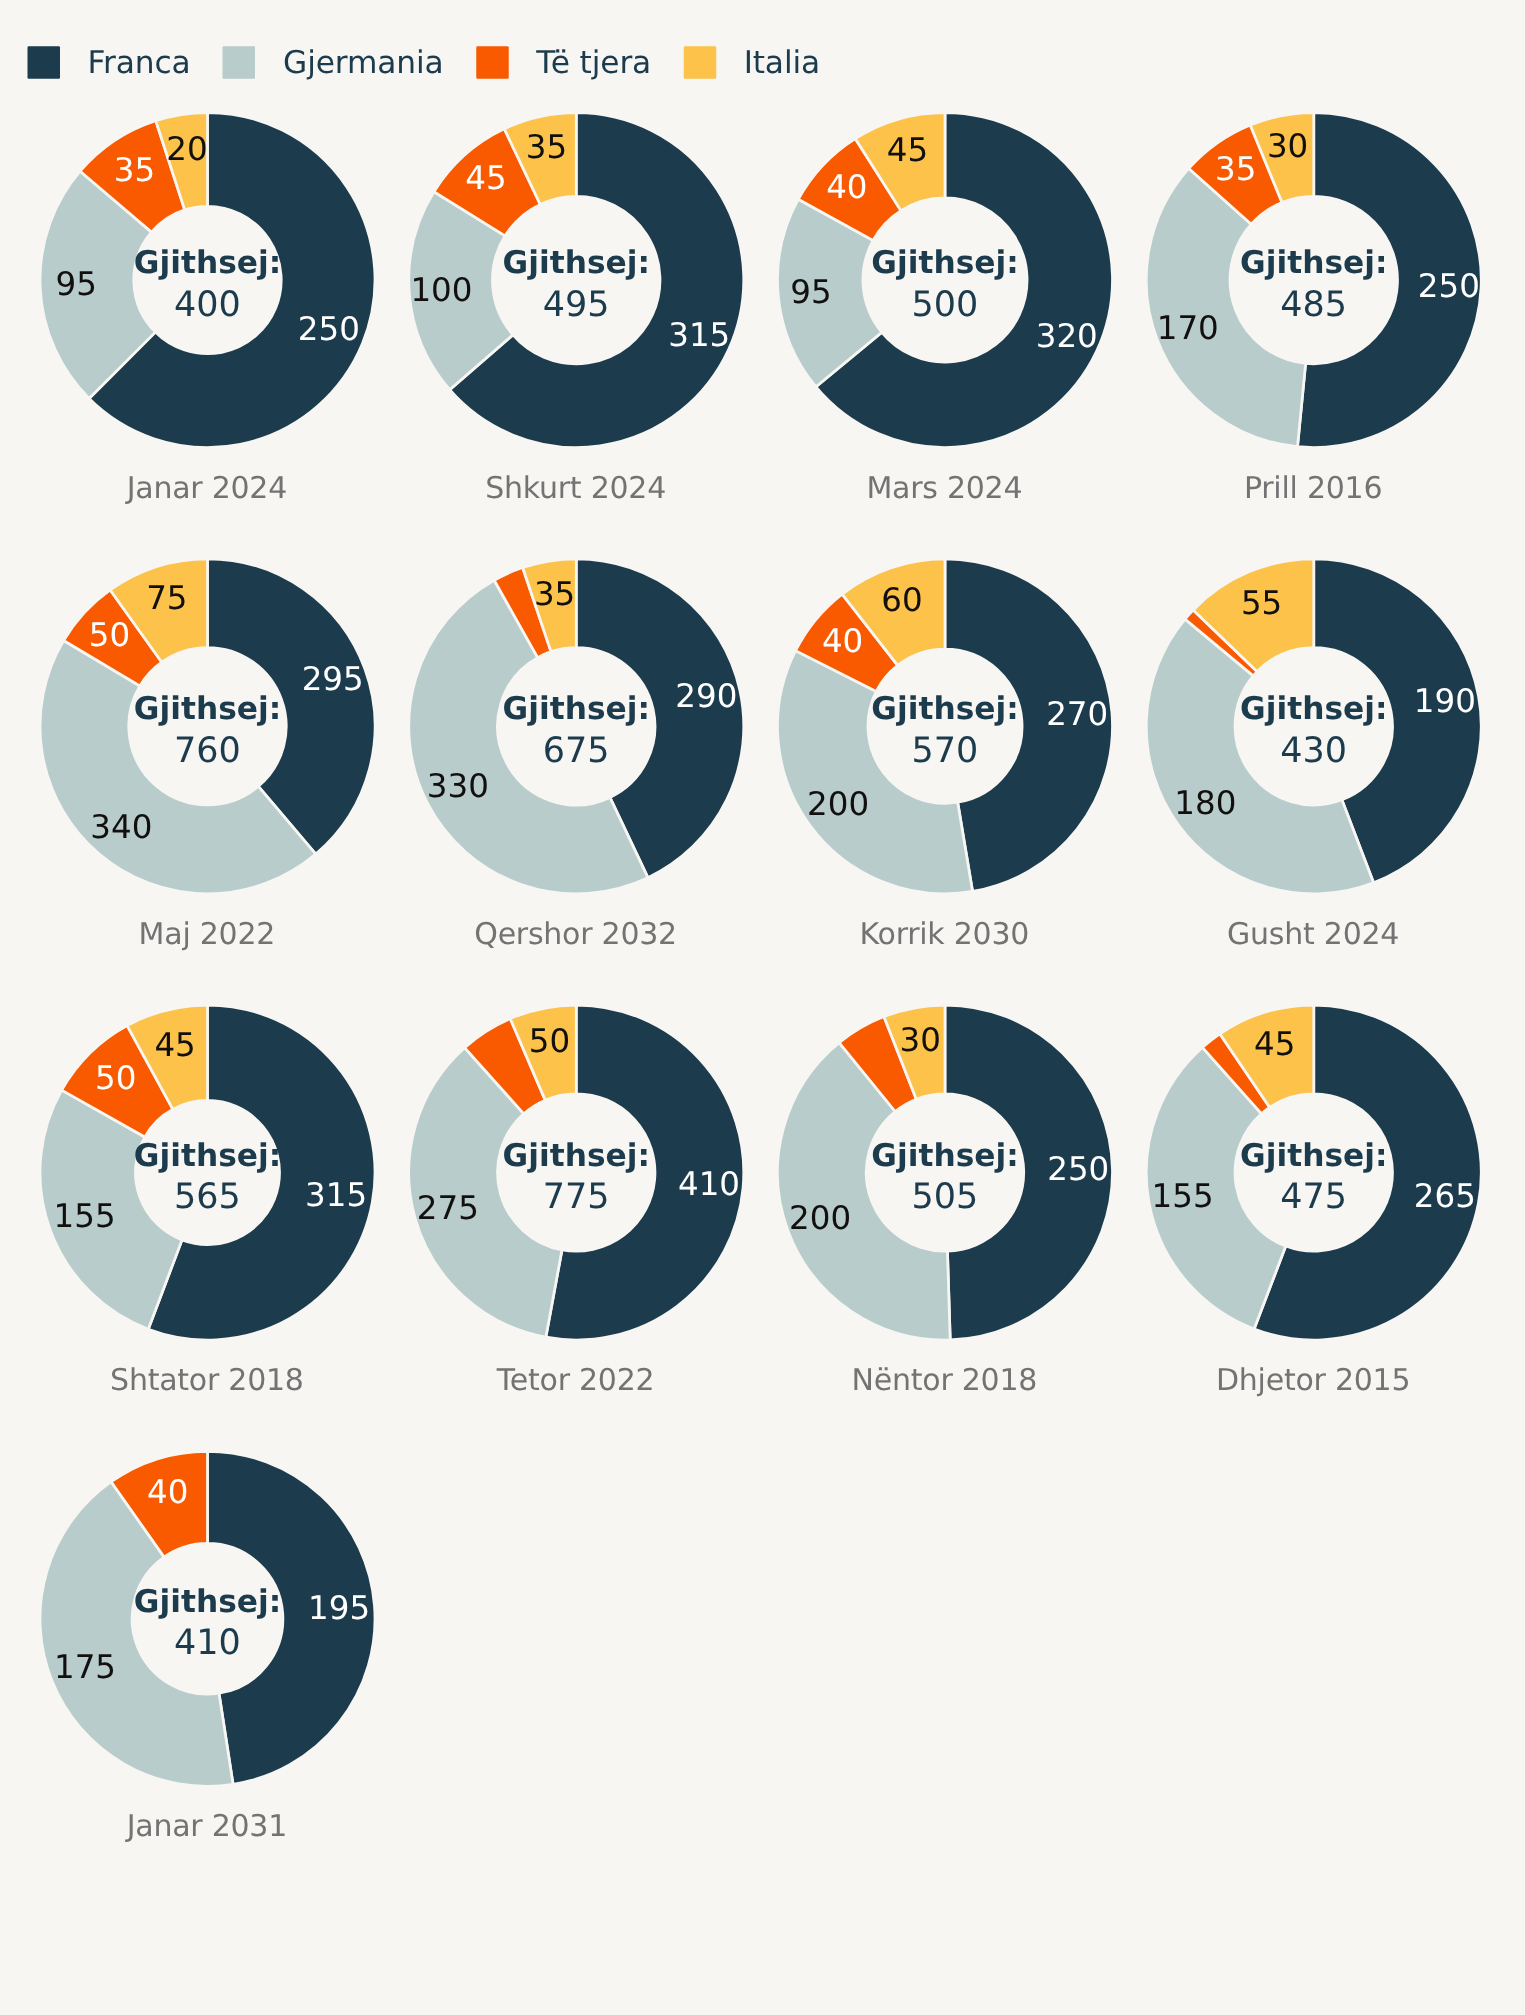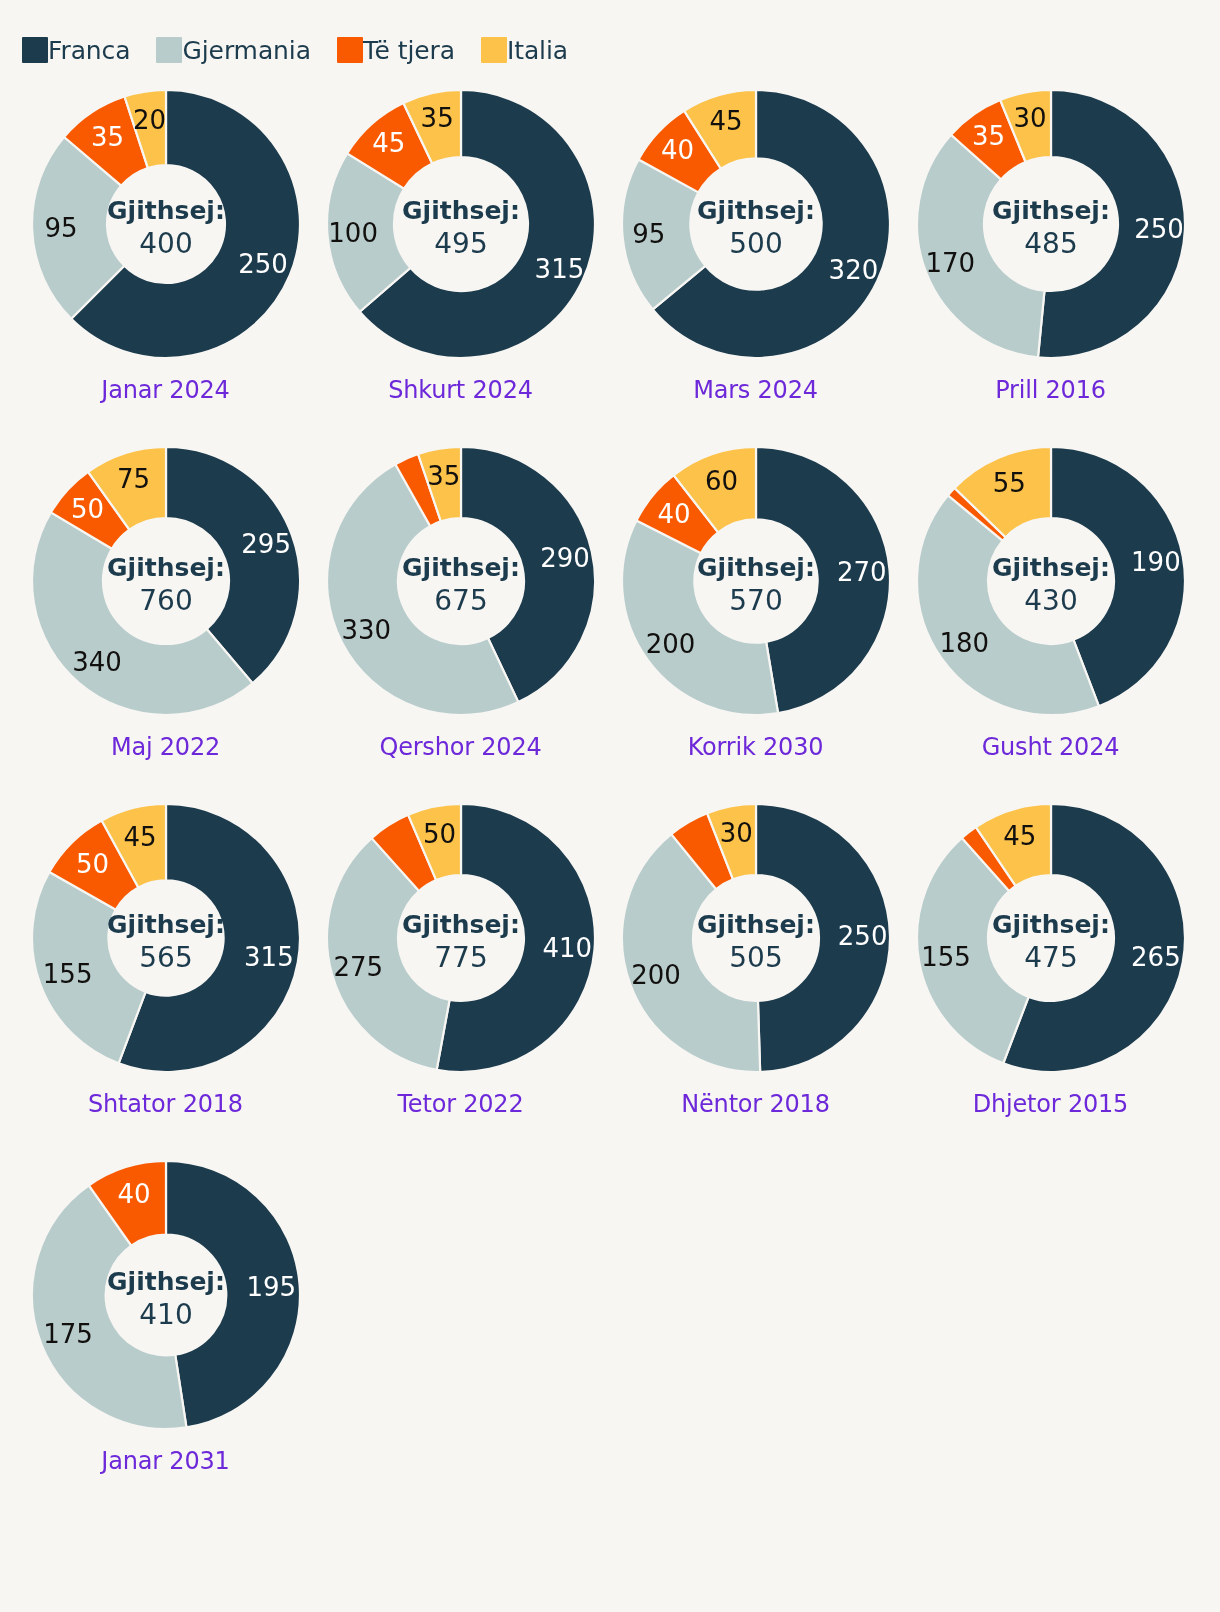--- a/index.html
+++ b/index.html
@@ -19,22 +19,22 @@
   
   #legend {
     display: flex;
     align-items: center;
     gap: 26px;
     padding: 26px 0 0 22px;
     height: 74px;
   }
   .legend-item {
     display: flex;
-    align-items: center;
-    gap: 0;
+    align-items: flex-start;
+    gap: 22px;
   }
   .legend-swatch {
     width: 26px;
     height: 26px;
     flex: 0 0 26px;
     border-radius: 1px;
   }
   .legend-label {
     font-size: 25px;
     color: #1C3B4D;
@@ -60,21 +60,21 @@
   }
   .donut-svg-wrap {
     width: 295px;
     height: 300px;
     display: flex;
     align-items: center;
     justify-content: center;
   }
   .donut-title {
     font-size: 24px;
-    color: #6d28d9;
+    color: #737373;
     text-align: center;
     margin-top: 2px;
     letter-spacing: -0.2px;
   }
   svg { display: block; overflow: visible; }
   .slice-label {
     font-size: 26px;
     font-family: "DejaVu Sans", "Liberation Sans", sans-serif;
   }
   .center-word {
@@ -229,21 +229,21 @@
           L 119.84250331674593 80.33295945444755 A 62.98 62.98 0 0 0 109.14674554536529 85.09501762537789 Z" fill="#F95A00" stroke="#F7F6F3" stroke-width="2.2"></path>
           <path d="M 97.1117091845658 13.04884990307987 A 134 134 0 0 1 139.99999999999997 6
           L 140 77.02000000000001 A 62.98 62.98 0 0 0 119.84250331674593 80.33295945444755 Z" fill="#FCC24A" stroke="#F7F6F3" stroke-width="2.2"></path>
           <text x="244.0615045162918" y="116.61233399640354" text-anchor="middle" dominant-baseline="central" class="slice-label" fill="#FFFFFF">290</text>
           <text x="45.25096079609533" y="188.9734541688345" text-anchor="middle" dominant-baseline="central" class="slice-label" fill="#12100E">330</text>
           <text x="122.70254060195255" y="34.754679241009015" text-anchor="middle" dominant-baseline="central" class="slice-label" fill="#12100E">35</text>
           <text x="140" y="126" text-anchor="middle" dominant-baseline="central" class="center-word">Gjithsej:</text>
           <text x="140" y="159" text-anchor="middle" dominant-baseline="central" class="center-total">675</text>
         </svg>
       </div>
-      <div class="donut-title">Qershor 2024</div>
+      <div class="donut-title">Qershor 2032</div>
     </div>
     <div class="donut-cell">
       <div class="donut-svg-wrap">
         <svg width="280" height="280" viewBox="0 0 280 280">
           <path d="M 140 6 A 134 134 0 0 1 162.05567509761838 272.17241465596476
           L 150.14561054490446 200.7993107417438 A 61.64 61.64 0 0 0 140 78.36 Z" fill="#1C3B4D" stroke="#F7F6F3" stroke-width="2.2"></path>
           <path d="M 162.05567509761838 272.17241465596476 A 134 134 0 0 1 20.43793202513521 79.49452998634081
           L 85.00144873156219 112.16748379371677 A 61.64 61.64 0 0 0 150.14561054490446 200.7993107417438 Z" fill="#B8CCCC" stroke="#F7F6F3" stroke-width="2.2"></path>
           <path d="M 20.43793202513521 79.49452998634081 A 134 134 0 0 1 57.69549649958448 34.25517174088327
           L 102.13992838980886 91.3573790008063 A 61.64 61.64 0 0 0 85.00144873156219 112.16748379371677 Z" fill="#F95A00" stroke="#F7F6F3" stroke-width="2.2"></path>

